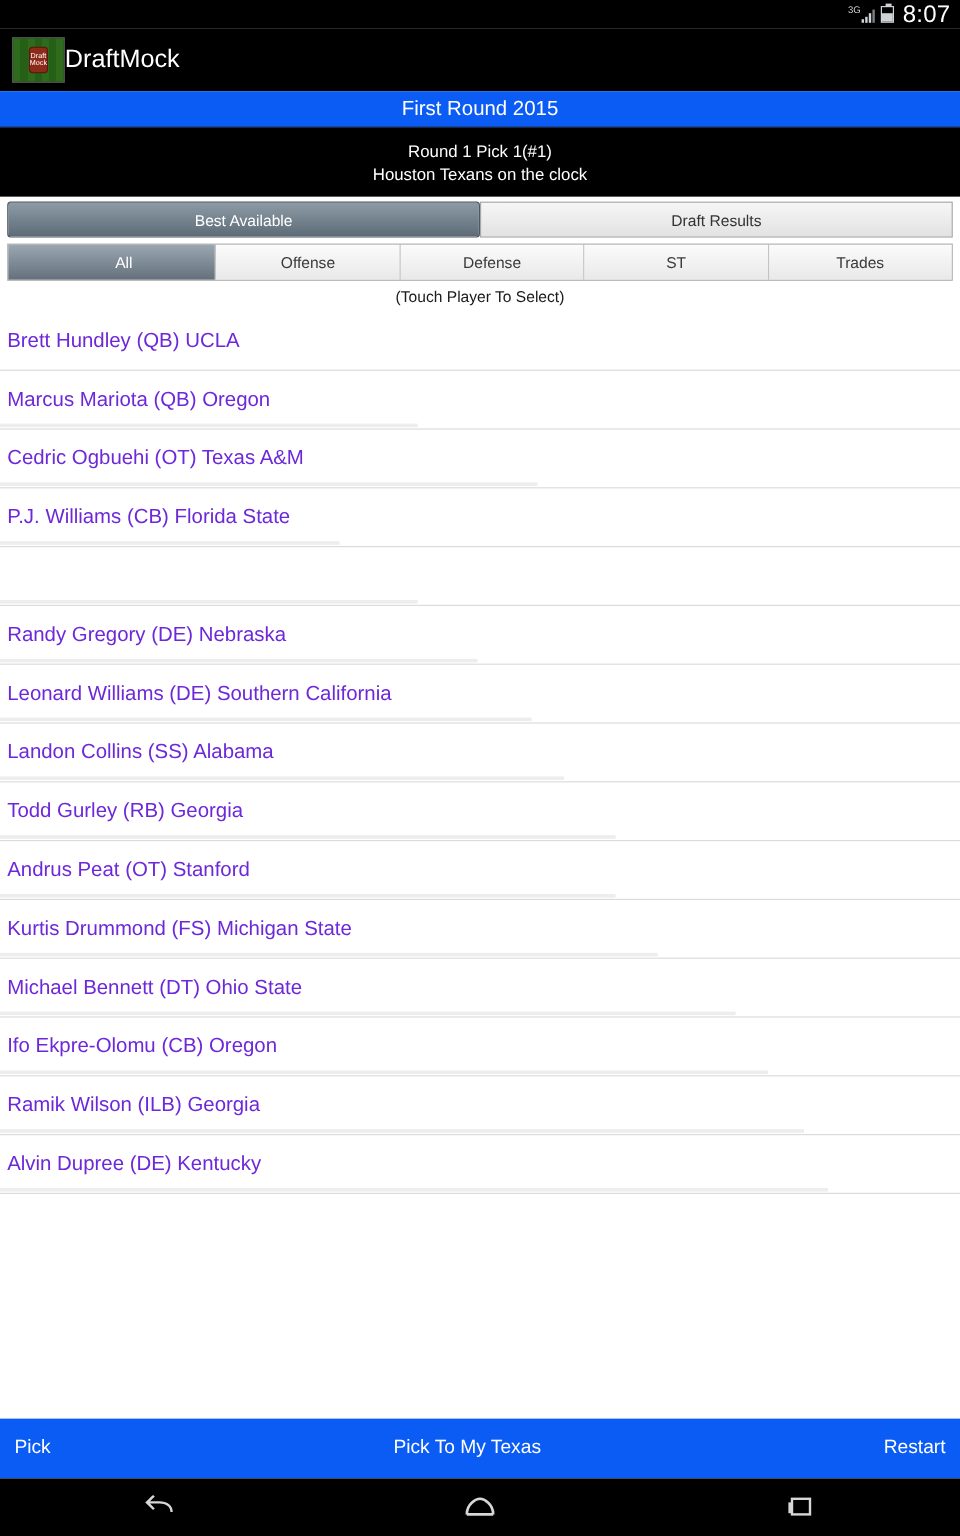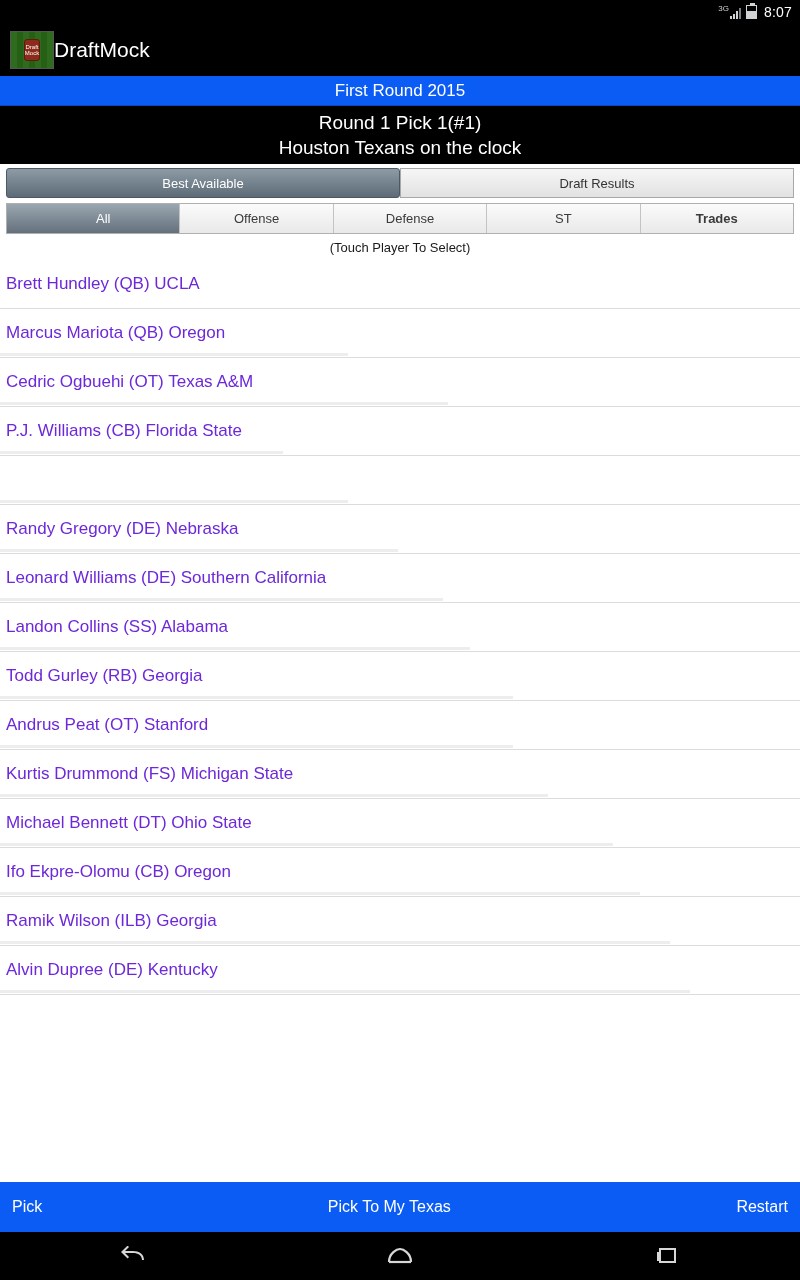--- a/index.html
+++ b/index.html
@@ -20,21 +20,21 @@
   .statusbar .sb-icons { display: flex; align-items: flex-end; gap: 5px; margin-right: 7px; }
   .sig-wrap { position: relative; display:flex; align-items:flex-end; height:14px; }
   .sig-bars { display: flex; align-items: flex-end; gap: 1px; height: 11px; }
   .sig-bars i { width: 2px; background: #cfd3d6; display:block; }
   .sig-bars i:nth-child(1){height:3px;} .sig-bars i:nth-child(2){height:5px;}
   .sig-bars i:nth-child(3){height:8px;} .sig-bars i:nth-child(4){height:11px; background:#7a8085;}
   .sig-label { font-size: 8px; line-height: 8px; color: #cfd3d6; margin-right:1px; align-self:flex-start;}
   .batt { width: 11px; height: 14px; border: 1px solid #cfd3d6; position: relative; display:flex; align-items:flex-end;}
   .batt:before { content:""; position:absolute; top:-3px; left:3px; width:5px; height:2px; background:#cfd3d6; }
   .batt i { display:block; width:100%; height:62%; background:#cfd3d6; }
-  .clock { font-size: 14px; letter-spacing: 0.2px; }
+  .clock { font-size: 20px; letter-spacing: 0.2px; }
 
   
   .appbar {
     height: 52px; background: #000; color: #fff;
     display: flex; align-items: center; padding-left: 10px; 
     flex: 0 0 52px;
   }
   .app-logo {
     width: 44px; height: 38px; background: #1f4d14; border: 1px solid #555;
     position: relative; overflow: hidden; flex: 0 0 44px;
@@ -62,21 +62,21 @@
     display: flex; align-items: center; justify-content: center;
     border-bottom: 1px solid #0a48c0;
   }
 
   
   .pickinfo {
     flex: 0 0 58px; background: #000; color: #fff;
     display: flex; flex-direction: column; align-items: center; justify-content: center;
     gap: 3px;
   }
-  .pickinfo div { font-size: 19px; }
+  .pickinfo div { font-size: 14px; }
 
   
   .maintabs {
     flex: 0 0 36px; display: flex; padding: 4px 6px 0 6px; background: #fff; gap: 0;
   }
   .maintab {
     flex: 1; height: 30px; display: flex; align-items: center; justify-content: center;
     font-size: 13px; color: #333;
     border: 1px solid #a8a8a8;
     background: linear-gradient(#f6f6f6,#e2e2e2);
@@ -90,21 +90,21 @@
   
   .filterbar {
     flex: 0 0 31px; display: flex; margin: 3px 6px 0 6px;
     border: 1px solid #b0b0b0; background: #ececec;
   }
   .ftab {
     flex: 1; display: flex; align-items: center; justify-content: center;
     font-size: 13px; color: #3a3a3a; border-right: 1px solid #c3c3c3;
     background: linear-gradient(#fbfbfb,#e9e9e9);
   }
-  .ftab:last-child { border-right: none; font-weight: bold; }
+  .ftab:last-child { border-right: none; }
   .ftab.active {
     background: linear-gradient(#9aa6b0,#64707b);
     color: #fff;
     padding-left: 20px;
   }
 
   
   .hint { flex: 0 0 26px; display:flex; align-items:center; justify-content:center;
     font-size: 13px; color: #1a1a1a; }
 

